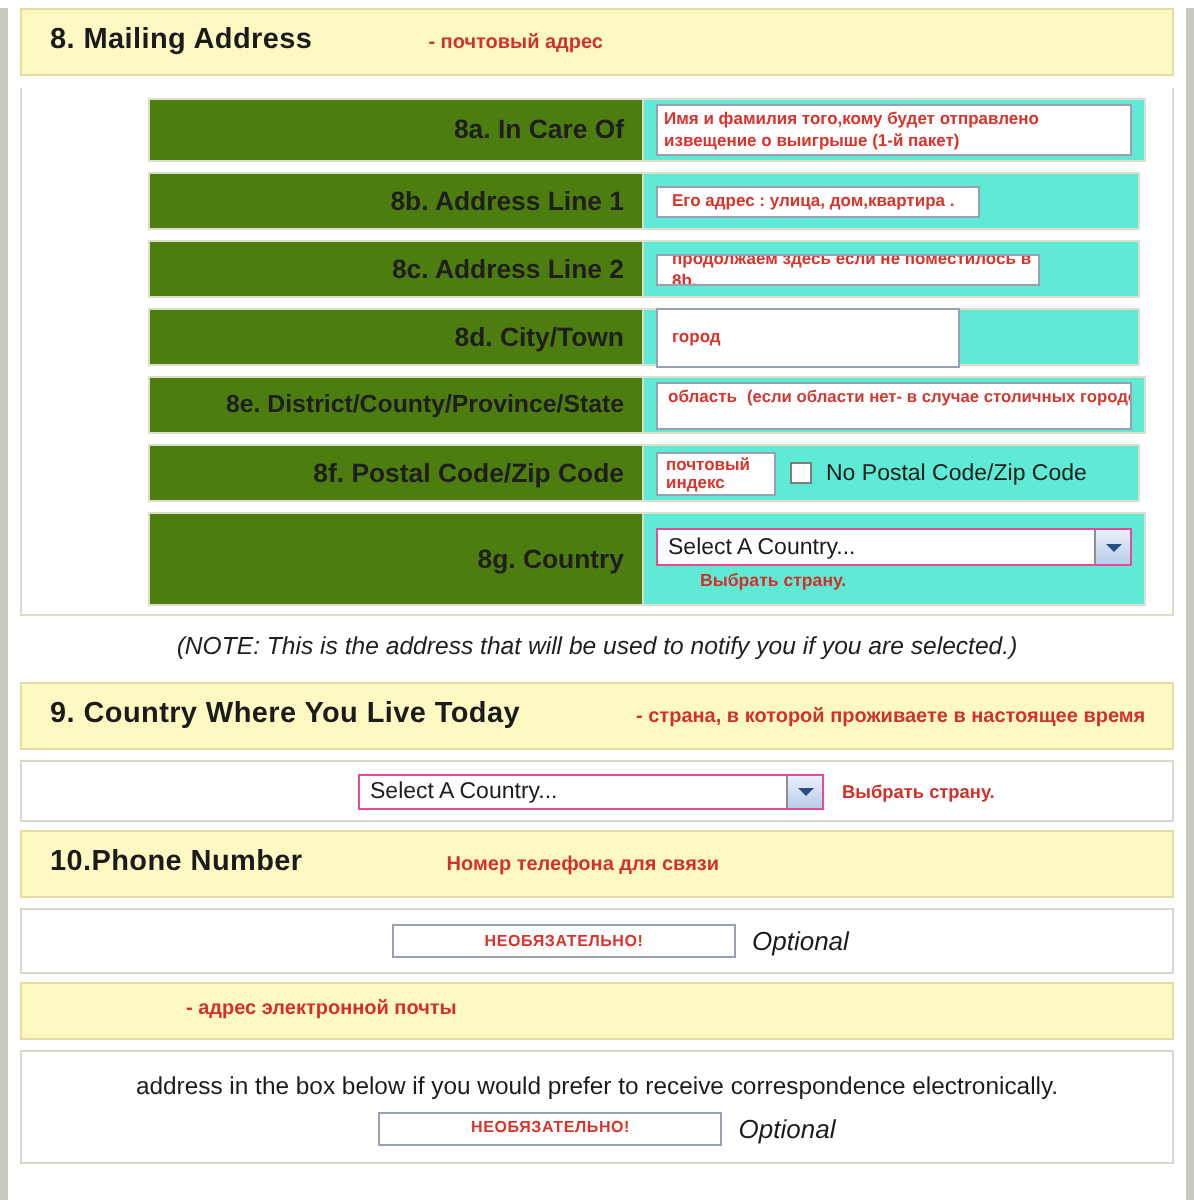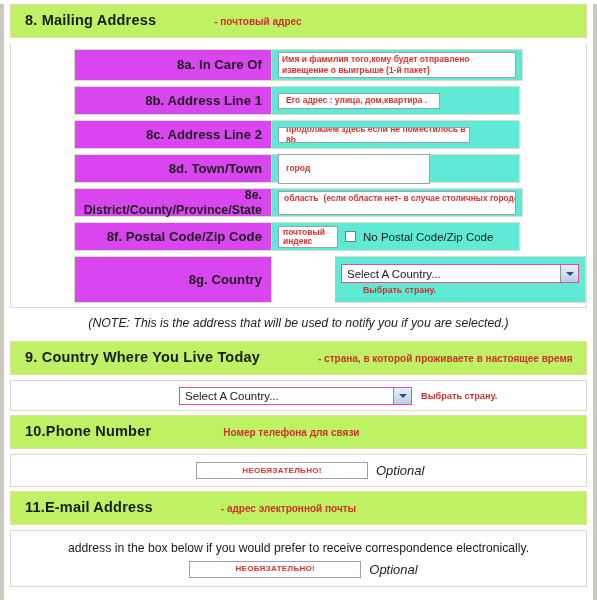--- a/index.html
+++ b/index.html
@@ -18,21 +18,21 @@
     width: 597px;
     height: 600px;
     box-sizing: border-box;
     border-left: 4px solid #c9c9bd;
     border-right: 4px solid #c9c9bd;
     background: #ffffff;
   }
 
   
   .sec-head {
-    background: #bef264;
+    background: #fef9c3;
     border: 1px solid #e4dca0;
     margin: 4px 6px 0 6px;
     padding: 7px 0 9px 14px;
     display: flex;
     align-items: baseline;
     box-sizing: border-box;
   }
   .sec-head .num-title {
     font-size: 14.5px;
     font-weight: bold;
@@ -63,26 +63,26 @@
     border: 1px solid #dcdccf;
     border-top: none;
     box-sizing: border-box;
     padding: 5px 0 4px 0;
   }
   .addr-row {
     display: flex;
     align-items: stretch;
     margin: 0 0 5px 0;
   }
-  .addr-row:last-child { margin-bottom: 0; justify-content: space-between; }
+  .addr-row:last-child { margin-bottom: 0; }
 
   .lbl-cell {
-    width: 198px;
+    width: 248px;
     margin-left: 63px;
-    background: #d946ef;
+    background: #4d7c0f;
     border: 1px solid #ddddcb;
     display: flex;
     align-items: center;
     justify-content: flex-end;
     padding: 4px 9px 4px 6px;
     box-sizing: border-box;
     font-size: 13.2px;
     font-weight: bold;
     color: #1e1e1e;
     text-align: right;
@@ -274,21 +274,21 @@
     </div>
 
     <div class="addr-row r-std">
       <div class="lbl-cell">8c. Address Line 2</div>
       <div class="fld-cell">
         <div class="tin addr2">продолжаем здесь если не поместилось в 8b.</div>
       </div>
     </div>
 
     <div class="addr-row r-std">
-      <div class="lbl-cell">8d. Town/Town</div>
+      <div class="lbl-cell">8d. City/Town</div>
       <div class="fld-cell">
         <div class="tin city">город</div>
       </div>
     </div>
 
     <div class="addr-row r-std">
       <div class="lbl-cell wide">8e. District/County/Province/State</div>
       <div class="fld-cell">
         <div class="tin dist">
           <div class="dist-inner">
@@ -348,21 +348,20 @@
     <span class="num-title">10.Phone Number</span>
     <span style="width:40px"></span>
     <span class="ru">Номер телефона для связи</span>
   </div>
   <div class="panel s10-body">
     <div class="tin opt">НЕОБЯЗАТЕЛЬНО!</div>
     <span class="opt-word">Optional</span>
   </div>
 
   <div class="sec-head">
-    <span class="num-title">11.E-mail Address</span>
     <span style="width:36px"></span>
     <span class="ru">- адрес электронной почты</span>
   </div>
   <div class="panel s11-body">
     <div class="s11-text">address in the box below if you would prefer to receive correspondence electronically.</div>
     <div class="s11-input-row">
       <div class="tin opt">НЕОБЯЗАТЕЛЬНО!</div>
       <span class="opt-word">Optional</span>
     </div>
   </div>

